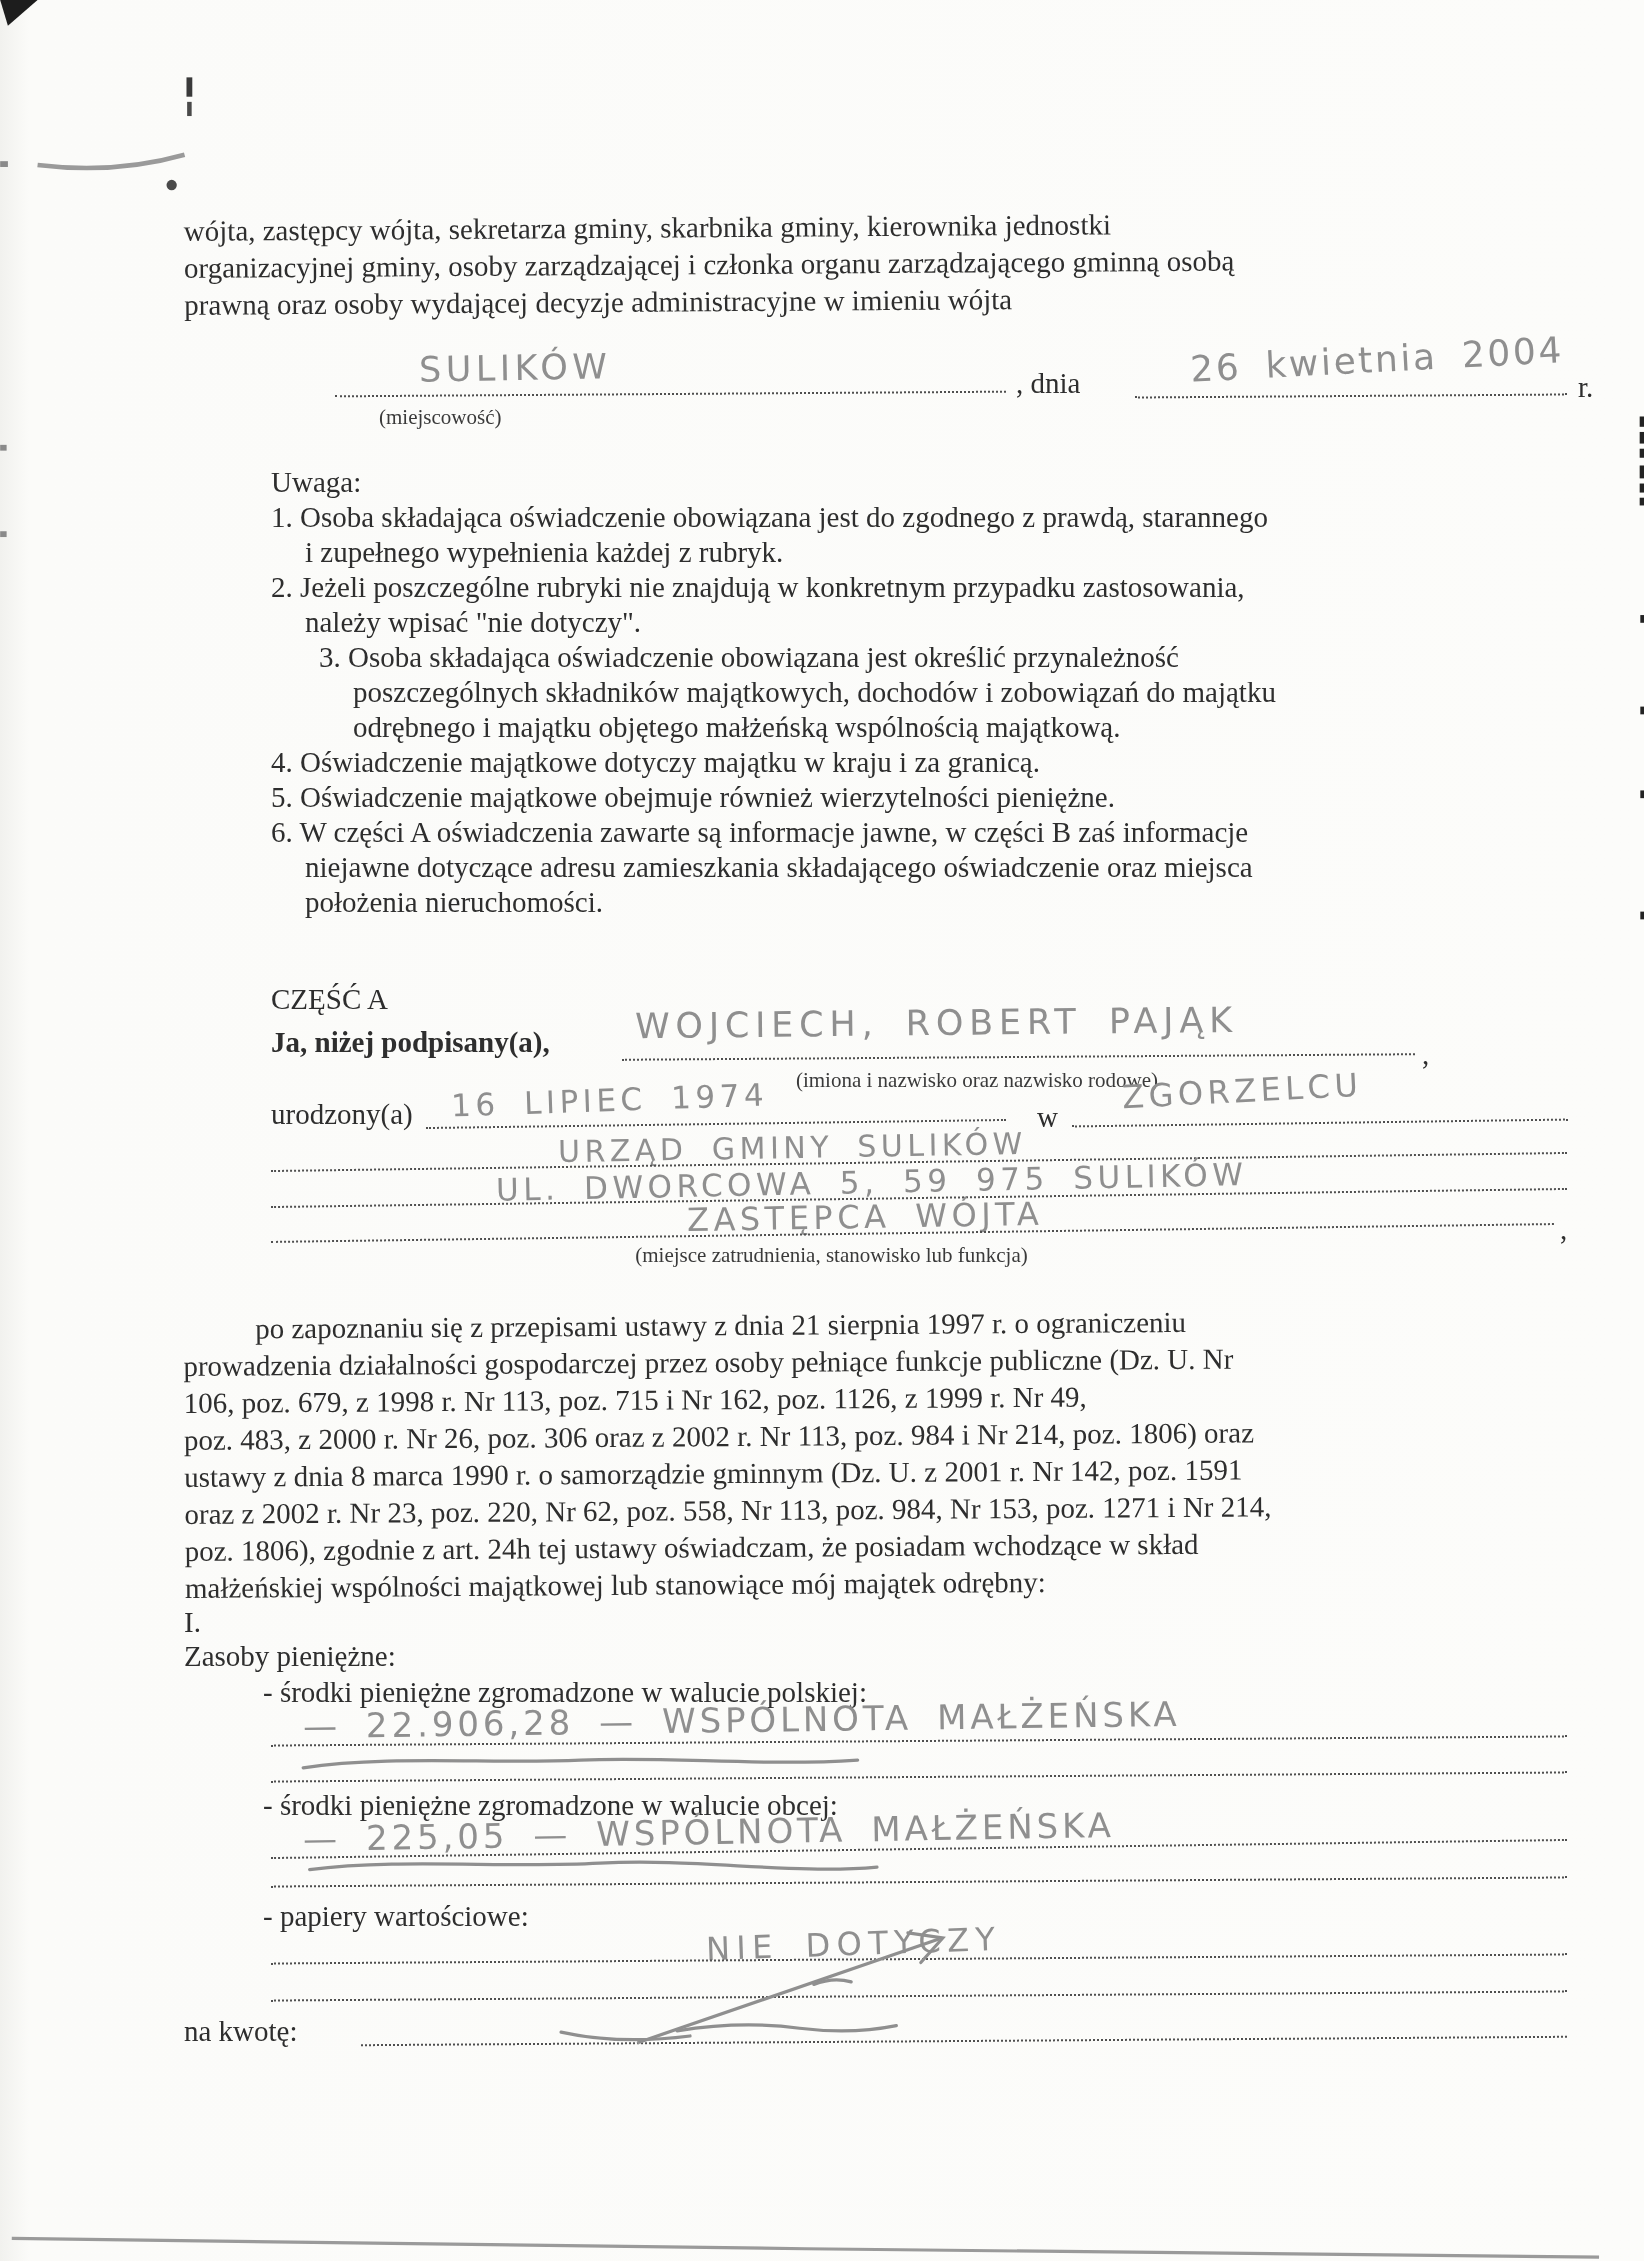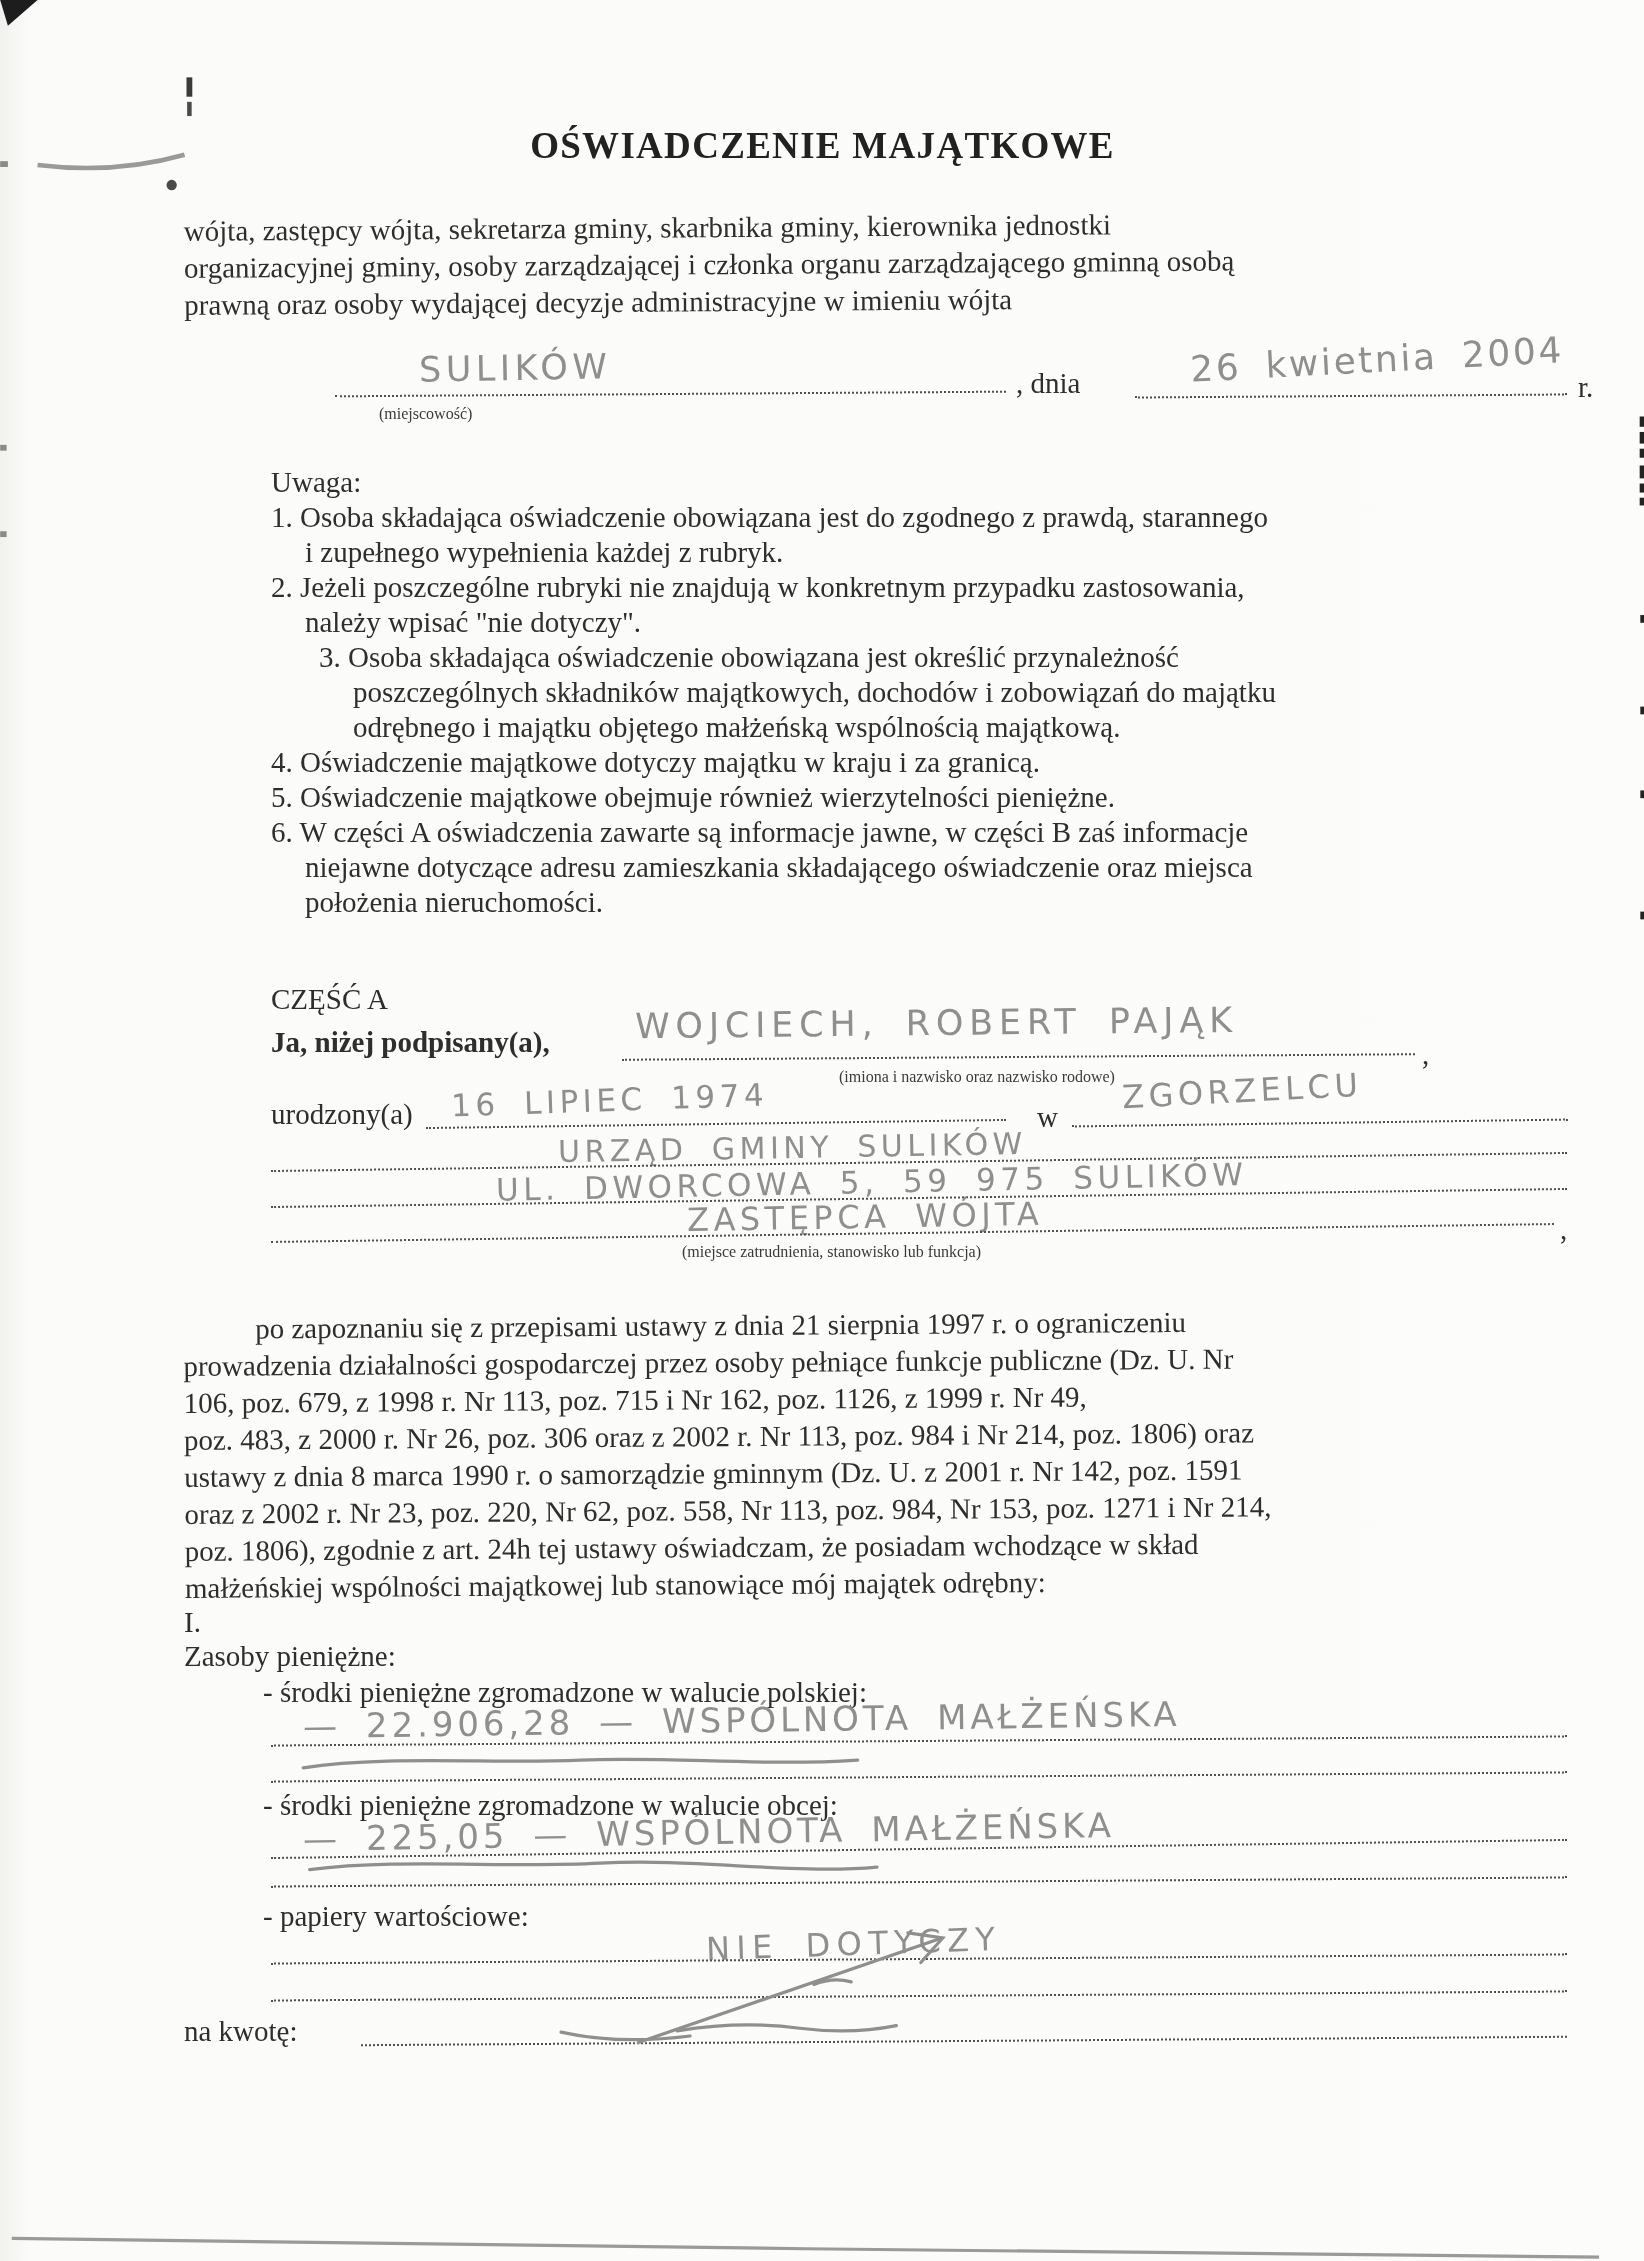--- a/index.html
+++ b/index.html
@@ -9,42 +9,41 @@
     margin:0 auto;
     background:linear-gradient(90deg,#f1f1ee 0px,#fbfbf9 29px,#fcfcfa 100%);
     overflow:hidden;
     font-family:"Liberation Serif", serif;
     color:#2d2d2d;
   }
   .abs{position:absolute;}
   .t{font-family:"Liberation Serif", serif;font-size:29px;line-height:37px;color:#2e2e2e;}
   .multiline{white-space:pre-line;}
   .title{font-size:37px;font-weight:bold;letter-spacing:1.3px;color:#222;}
-  .hint{font-size:16px;color:#3a3a3a;}
+  .hint{font-size:21px;color:#3a3a3a;}
   .hand{
     font-family:"DejaVu Sans", sans-serif;
     color:#8f8f8f;
     font-size:32px;
     letter-spacing:4.5px;
     word-spacing:10.3px;
     white-space:nowrap;
   }
   .dots{height:0;border-bottom:2.6px dotted #4f4f4f;}
   .note{padding-left:34px;text-indent:-34px;white-space:pre-line;}
   .rot1{transform:rotate(-0.4deg);}
   .rot2{transform:rotate(-0.8deg);}
   svg .pencil{stroke:#8f8f8f;stroke-width:5;fill:none;stroke-linecap:round;}
   svg .artifact{stroke:#9a9a9a;fill:none;}
 </style>
 </head>
 <body>
 
 <div class="page">
 
-  <div class="abs title" style="left:0;top:124px;width:1645px;text-align:center;">OŚWIADCZENIE MAJĄTKOWE</div>
 
   <div class="abs t multiline rot1" style="left:184px;top:208px;width:1393px;">wójta, zastępcy wójta, sekretarza gminy, skarbnika gminy, kierownika jednostki
 organizacyjnej gminy, osoby zarządzającej i członka organu zarządzającego gminną osobą
 prawną oraz osoby wydającej decyzje administracyjne w imieniu wójta</div>
 
   <div class="abs hand" style="left:419px;top:348px;font-size:35px;transform:rotate(-1deg);">SULIKÓW</div>
   <div class="abs dots rot1" style="left:335px;top:393px;width:671px;"></div>
   <div class="abs t" style="left:1016px;top:365px;">, dnia</div>
   <div class="abs hand" style="left:1190px;top:339px;font-size:36px;letter-spacing:2.6px;transform:rotate(-3deg);">26 kwietnia 2004</div>
   <div class="abs dots rot1" style="left:1135px;top:395px;width:432px;"></div>

